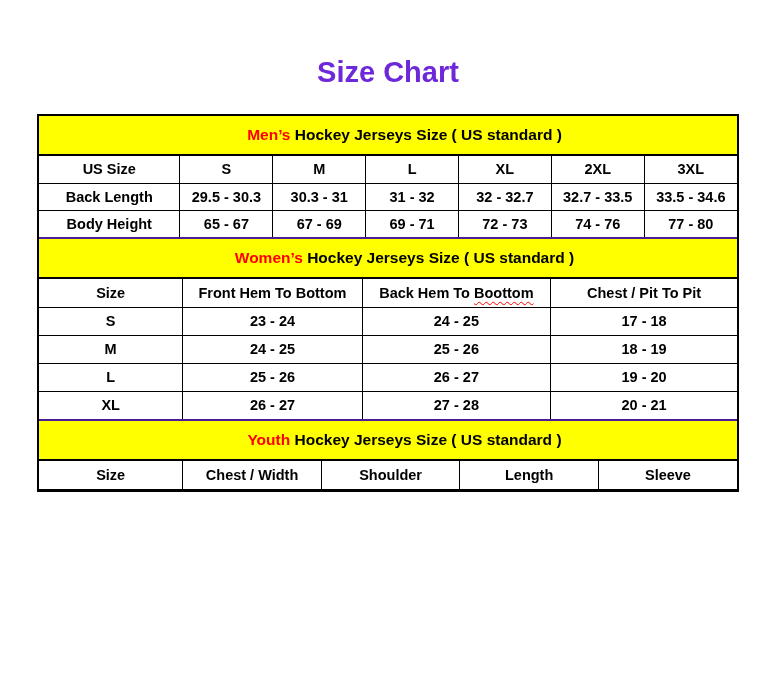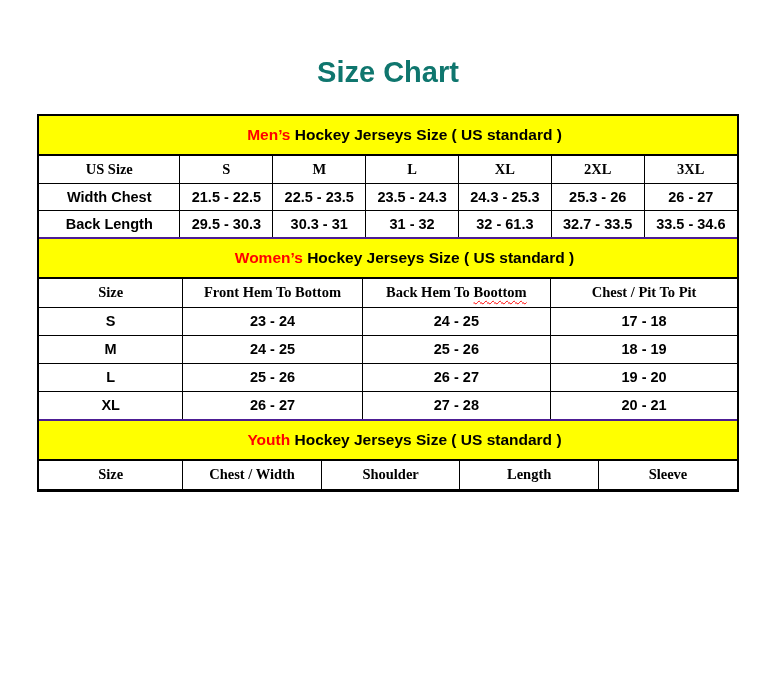--- a/index.html
+++ b/index.html
@@ -11,21 +11,21 @@
     height: 692px;
     font-family: "Liberation Sans", sans-serif;
     color: #000000;
     overflow: hidden;
   }
   .page-title {
     margin: 56px 0 25px 0;
     text-align: center;
     font-size: 29px;
     font-weight: bold;
-    color: #0f766e;
+    color: #6d28d9;
     letter-spacing: 0px;
   }
   .chart-box {
     width: 702px;
     margin: 0 auto;
     border: 2.5px solid #000000;
     background: #ffffff;
   }
   .band {
     background: #FFFF00;
@@ -55,21 +55,21 @@
     height: 28px;
     padding: 0 2px;
     overflow: hidden;
     white-space: nowrap;
   }
   table.men th, table.men td { height: 27px; }
   table.size-table th:first-child,
   table.size-table td:first-child { border-left: none; }
   table.size-table th:last-child,
   table.size-table td:last-child { border-right: none; }
-  table.size-table thead tr th { border-top: none; font-family: Liberation Serif, serif; }
+  table.size-table thead tr th { border-top: none; }
   table.size-table tbody tr:last-child td { border-bottom: none; }
   
   table.men col.c-label { width: 20.2%; }
   table.women col.c1 { width: 20.6%; }
   table.women col.c2 { width: 25.7%; }
   table.women col.c3 { width: 27.0%; }
   table.women col.c4 { width: 26.7%; }
   table.youth col.c1 { width: 20.6%; }
   .wavy {
     text-decoration: underline wavy #FF0000;
@@ -101,36 +101,36 @@
           <th>S</th>
           <th>M</th>
           <th>L</th>
           <th>XL</th>
           <th>2XL</th>
           <th>3XL</th>
         </tr>
     </thead>
     <tbody>
         <tr>
-          <td>Width Chest</td>
-          <td>21.5 - 22.5</td>
-          <td>22.5 - 23.5</td>
-          <td>23.5 - 24.3</td>
-          <td>24.3 - 25.3</td>
-          <td>25.3 - 26</td>
-          <td>26 - 27</td>
-        </tr>
-        <tr>
           <td>Back Length</td>
           <td>29.5 - 30.3</td>
           <td>30.3 - 31</td>
           <td>31 - 32</td>
-          <td>32 - 61.3</td>
+          <td>32 - 32.7</td>
           <td>32.7 - 33.5</td>
           <td>33.5 - 34.6</td>
+        </tr>
+        <tr>
+          <td>Body Height</td>
+          <td>65 - 67</td>
+          <td>67 - 69</td>
+          <td>69 - 71</td>
+          <td>72 - 73</td>
+          <td>74 - 76</td>
+          <td>77 - 80</td>
         </tr>
       </tbody>
   </table>
 
   <div class="band"><span class="hl">Women’s</span><span> Hockey Jerseys Size ( US standard )</span></div>
   <table class="size-table women">
     <colgroup>
       <col class="c1">
         <col class="c2">
         <col class="c3">

